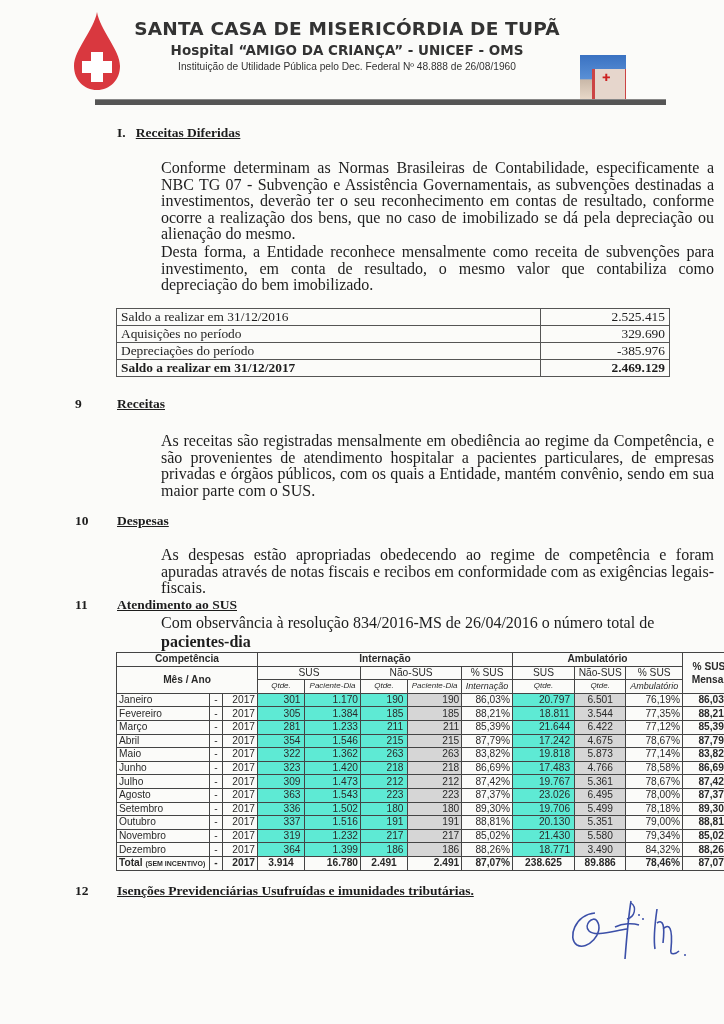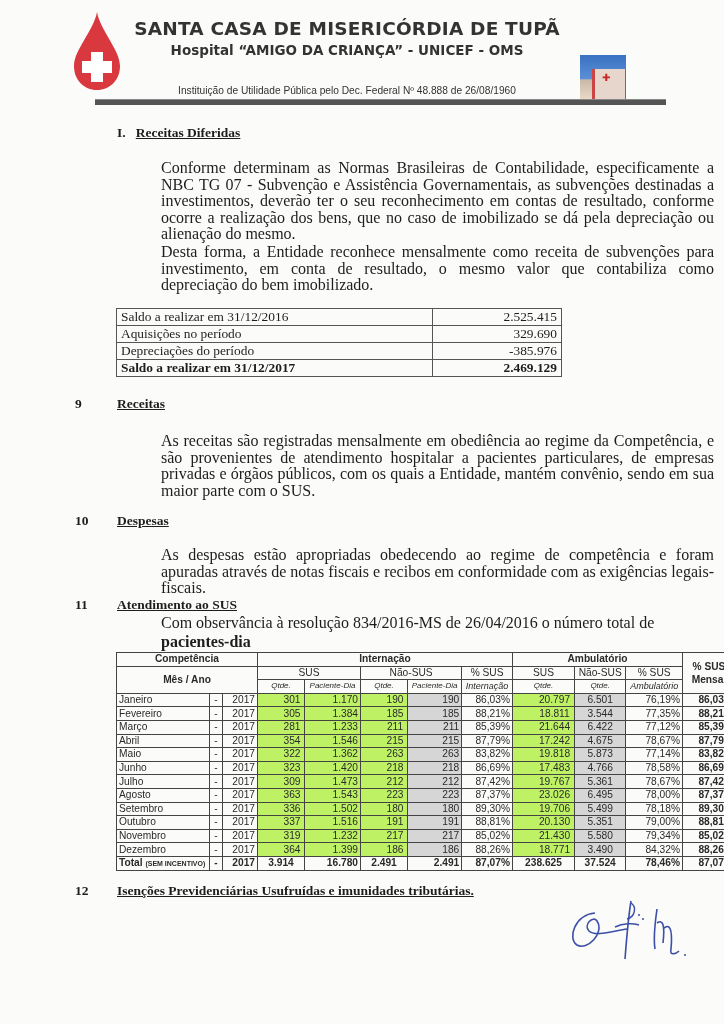--- a/index.html
+++ b/index.html
@@ -2,40 +2,40 @@
 <html><head>
 <meta charset="utf-8">
 <style>
   html, body { margin:0; padding:0; }
   body { width:724px; height:1024px; background:#fbfbf9; position:relative; overflow:hidden; font-family:"Liberation Serif", serif; color:#1d1d1d; }
   .header { position:absolute; left:0; top:0; width:724px; height:105px; }
   .drop { position:absolute; left:72px; top:12px; width:50px; height:78px; }
   .h-title { position:absolute; left:122px; top:18px; width:450px; text-align:center; font-family:"DejaVu Sans", sans-serif; font-weight:bold; font-size:18.5px; color:#333; letter-spacing:0.2px; }
   .h-sub { position:absolute; left:122px; top:42px; width:450px; text-align:center; font-family:"DejaVu Sans", sans-serif; font-weight:bold; font-size:13.5px; color:#333; }
   .h-line { position:absolute; left:122px; width:450px; text-align:center; font-family:"Liberation Sans", sans-serif; font-size:10.2px; color:#333; }
-  .h-line.l1 { top:61px;margin-top:24px; } .h-line.l2 { top:74px; } .h-line.l3 { top:86px; }
+  .h-line.l1 { top:61px; } .h-line.l2 { top:74px; } .h-line.l3 { top:86px; }
   .h-line .email { color:#2f8a3a; }
   .photo { position:absolute; left:580px; top:55px; width:46px; height:44px; background:linear-gradient(#3a72c2 0%, #5a90d6 55%, #c9b8a8 56%, #e8d8c8 100%); overflow:hidden; }
   .photo .bldg { position:absolute; left:12px; top:14px; width:30px; height:30px; background:#e6d6cc; border-left:3px solid #c44; border-right:3px solid #c44; }
   .photo .cross { position:absolute; left:22px; top:17px; color:#c22; font-size:10px; font-weight:bold; font-family:"DejaVu Sans", sans-serif; }
   .rule { position:absolute; left:95px; top:99px; width:571px; height:5px; background:#555; border-top:1px solid #888; }
   .sec-title { position:absolute; font-weight:bold; font-size:13.5px; }
   .sec-title u { text-decoration:underline; }
   .sec-num { position:absolute; font-weight:bold; font-size:13.5px; }
   .para { position:absolute; left:117px; width:553px; font-size:16px; line-height:16.6px; text-align:justify;margin-left:44px; }
-  table.saldo { position:absolute; left:116px; top:308px; width:446px; border-collapse:collapse; font-size:13.4px; }
+  table.saldo { position:absolute; left:116px; top:308px; width:554px; border-collapse:collapse; font-size:13.4px; }
   table.saldo td { border:1px solid #555; padding:0 4px; height:16px; line-height:16px; }
   table.saldo td.v { text-align:right; width:120px; }
   table.saldo tr.bold td { font-weight:bold; }
   table.sus { position:absolute; left:116px; top:652px; width:620px; border-collapse:collapse; font-family:"Liberation Sans", sans-serif; font-size:10.2px; color:#2a2a2a; }
   table.sus td { border:1px solid #444; height:12.6px; line-height:12px; padding:0 2px; white-space:nowrap; }
   table.sus .hd { text-align:center; font-weight:bold; }
   table.sus .sh { text-align:center; font-weight:normal; }
   table.sus .it { font-style:italic; font-size:8px; text-align:center; }
-  table.sus .sh1 { background:#bef264;padding-left:24px; }
+  table.sus .sh1 { background:#5eead4;padding-left:24px; }
   table.sus .sh2 { background:#d6d6d6; }
   table.sus .r { text-align:right; }
   table.sus .c { text-align:center; }
   table.sus .b { font-weight:bold; }
   table.sus .small { font-size:7px; font-weight:bold; }
   .sig { position:absolute; left:565px; top:893px; width:140px; height:70px; }
 </style>
 </head>
 <body>
 
@@ -296,21 +296,21 @@
       <tr>
         <td class=" b" style="width:88px"><span class="b">Total</span> <span class="small">(SEM INCENTIVO)</span></td>
         <td class="c b" style="width:8px">-</td>
         <td class="r b" style="width:30px">2017</td>
         <td class="c  b">3.914</td>
         <td class="r  b">16.780</td>
         <td class="c  b">2.491</td>
         <td class="r  b">2.491</td>
         <td class="r b">87,07%</td>
         <td class="c  b">238.625</td>
-        <td class="c  b">37.524</td>
+        <td class="c  b">89.886</td>
         <td class="r b">78,46%</td>
         <td class="r b b">87,07%</td>
       </tr>
     </tbody>
 </table>
 
 <div class="sec-num" style="left:75px; top:883px;">12</div>
 <div class="sec-title" style="left:117px; top:883px;"><u>Isenções Previdenciárias Usufruídas e imunidades tributárias.</u></div>
 
 <svg class="sig" viewBox="0 0 140 70">

